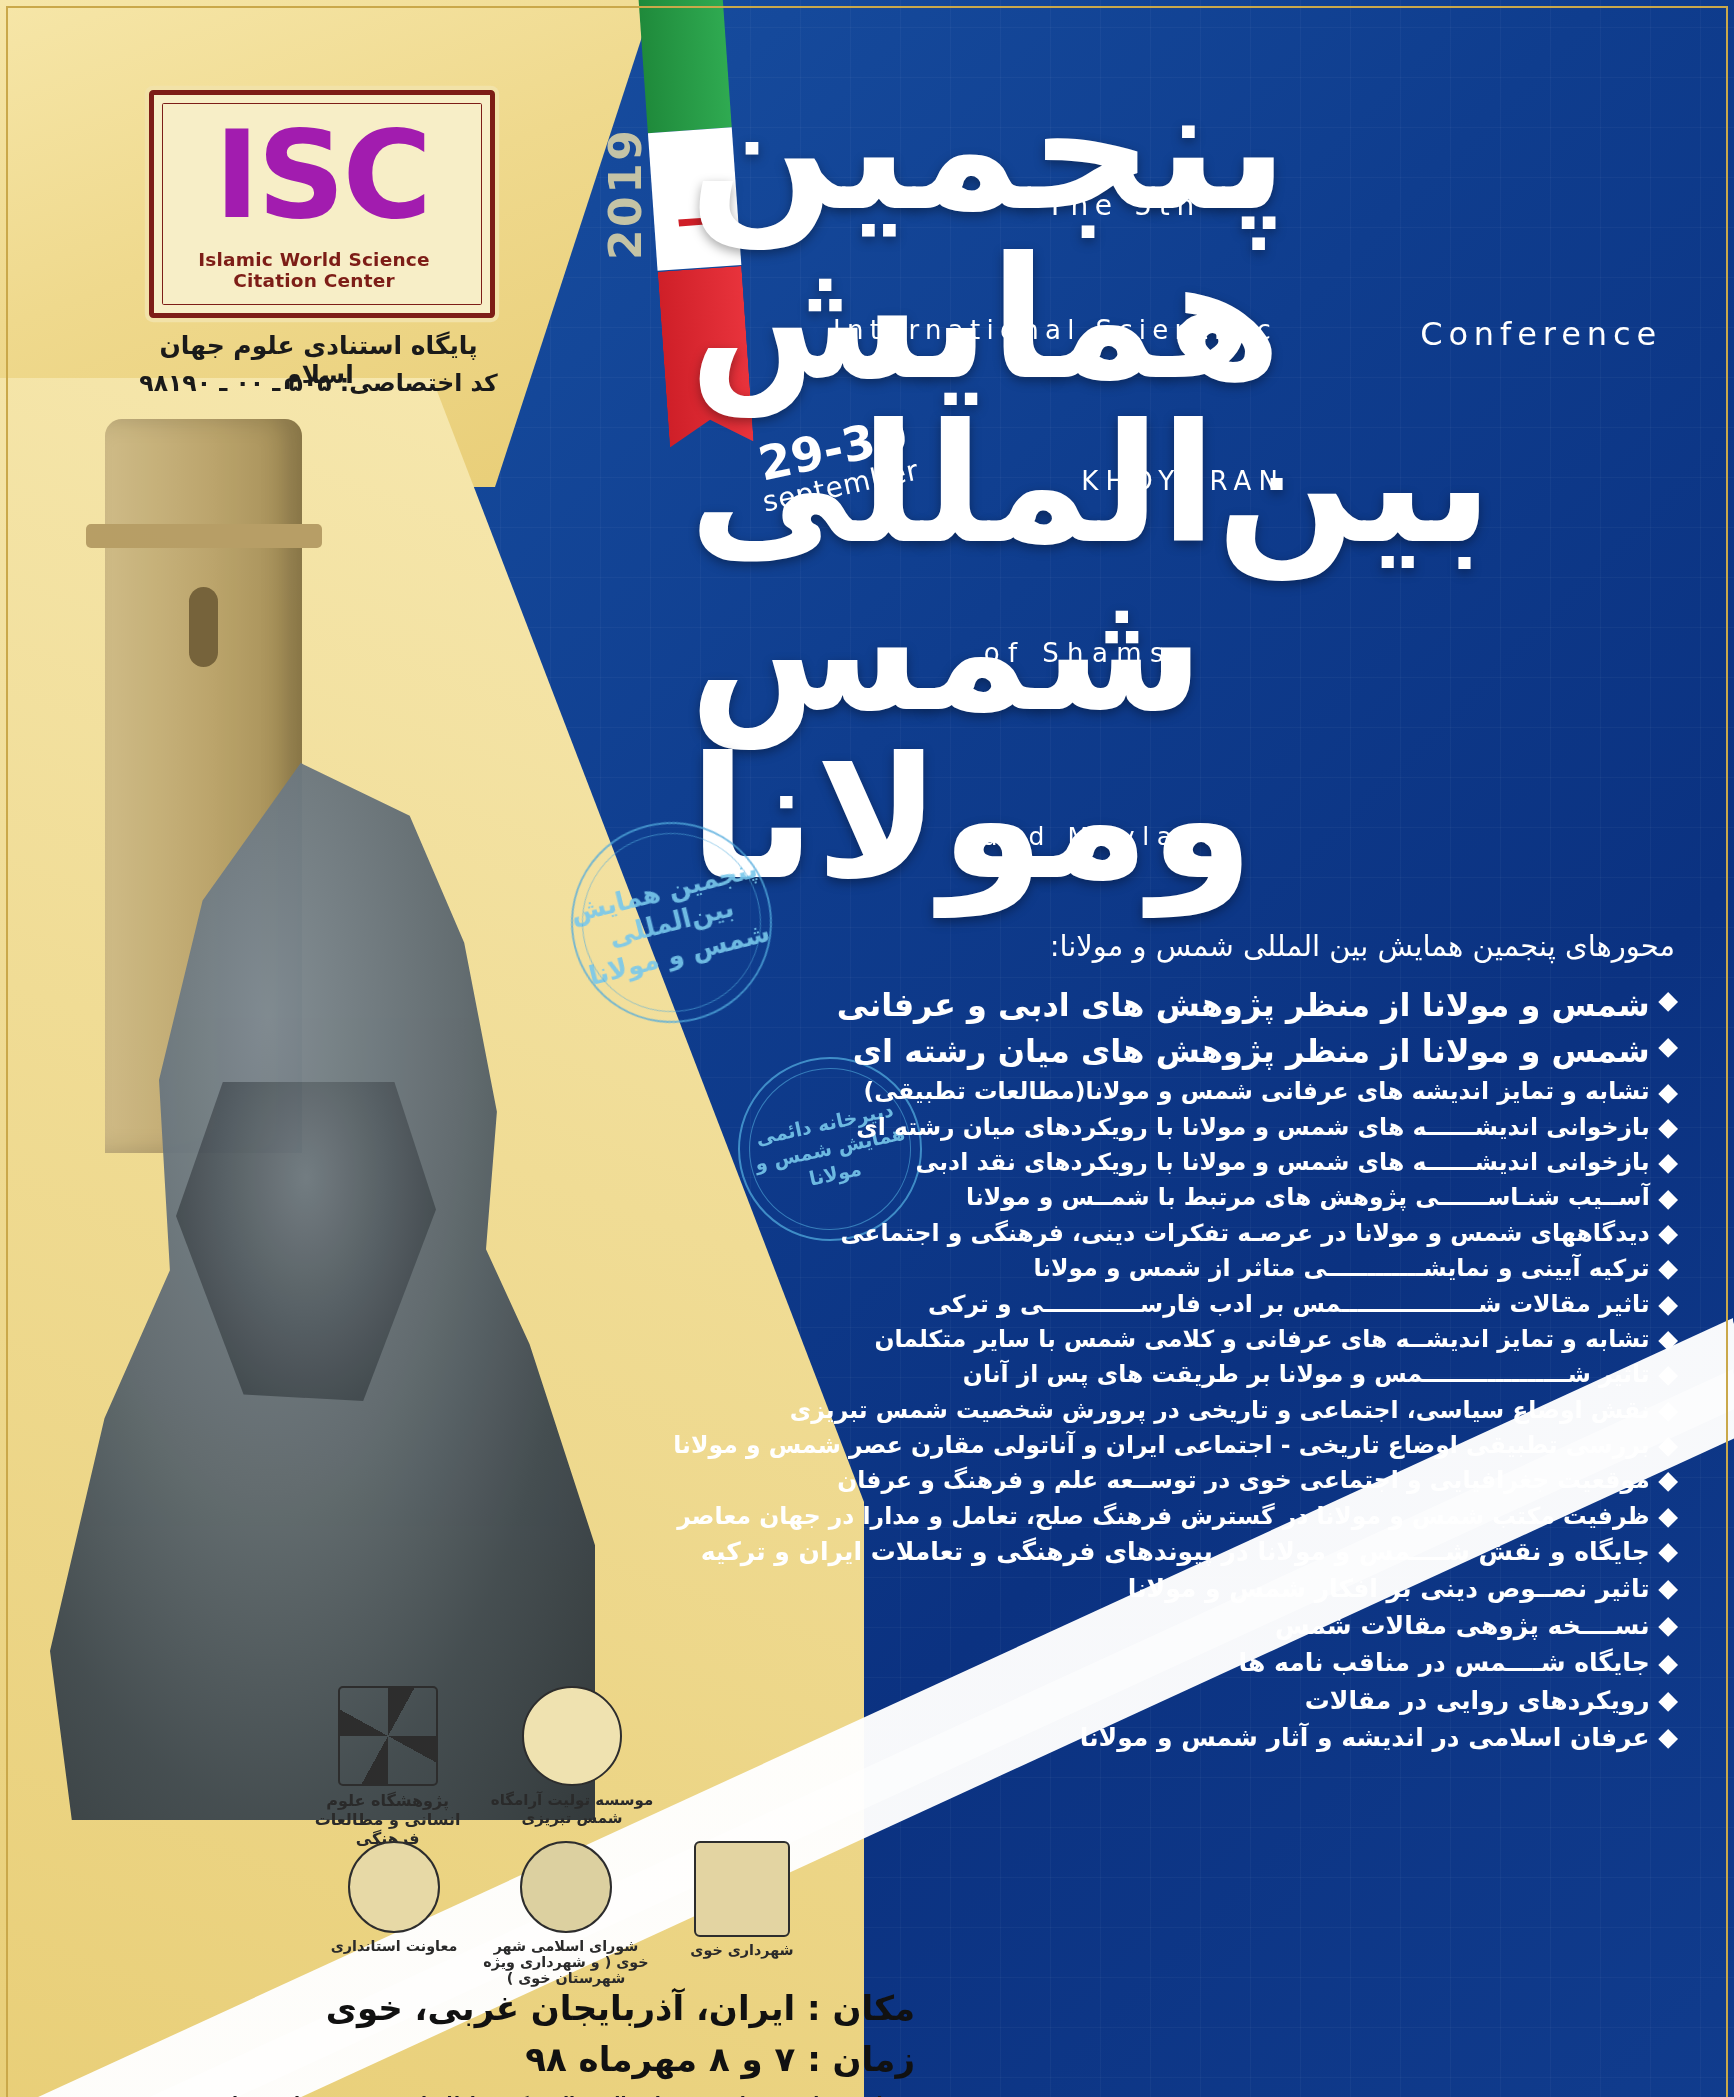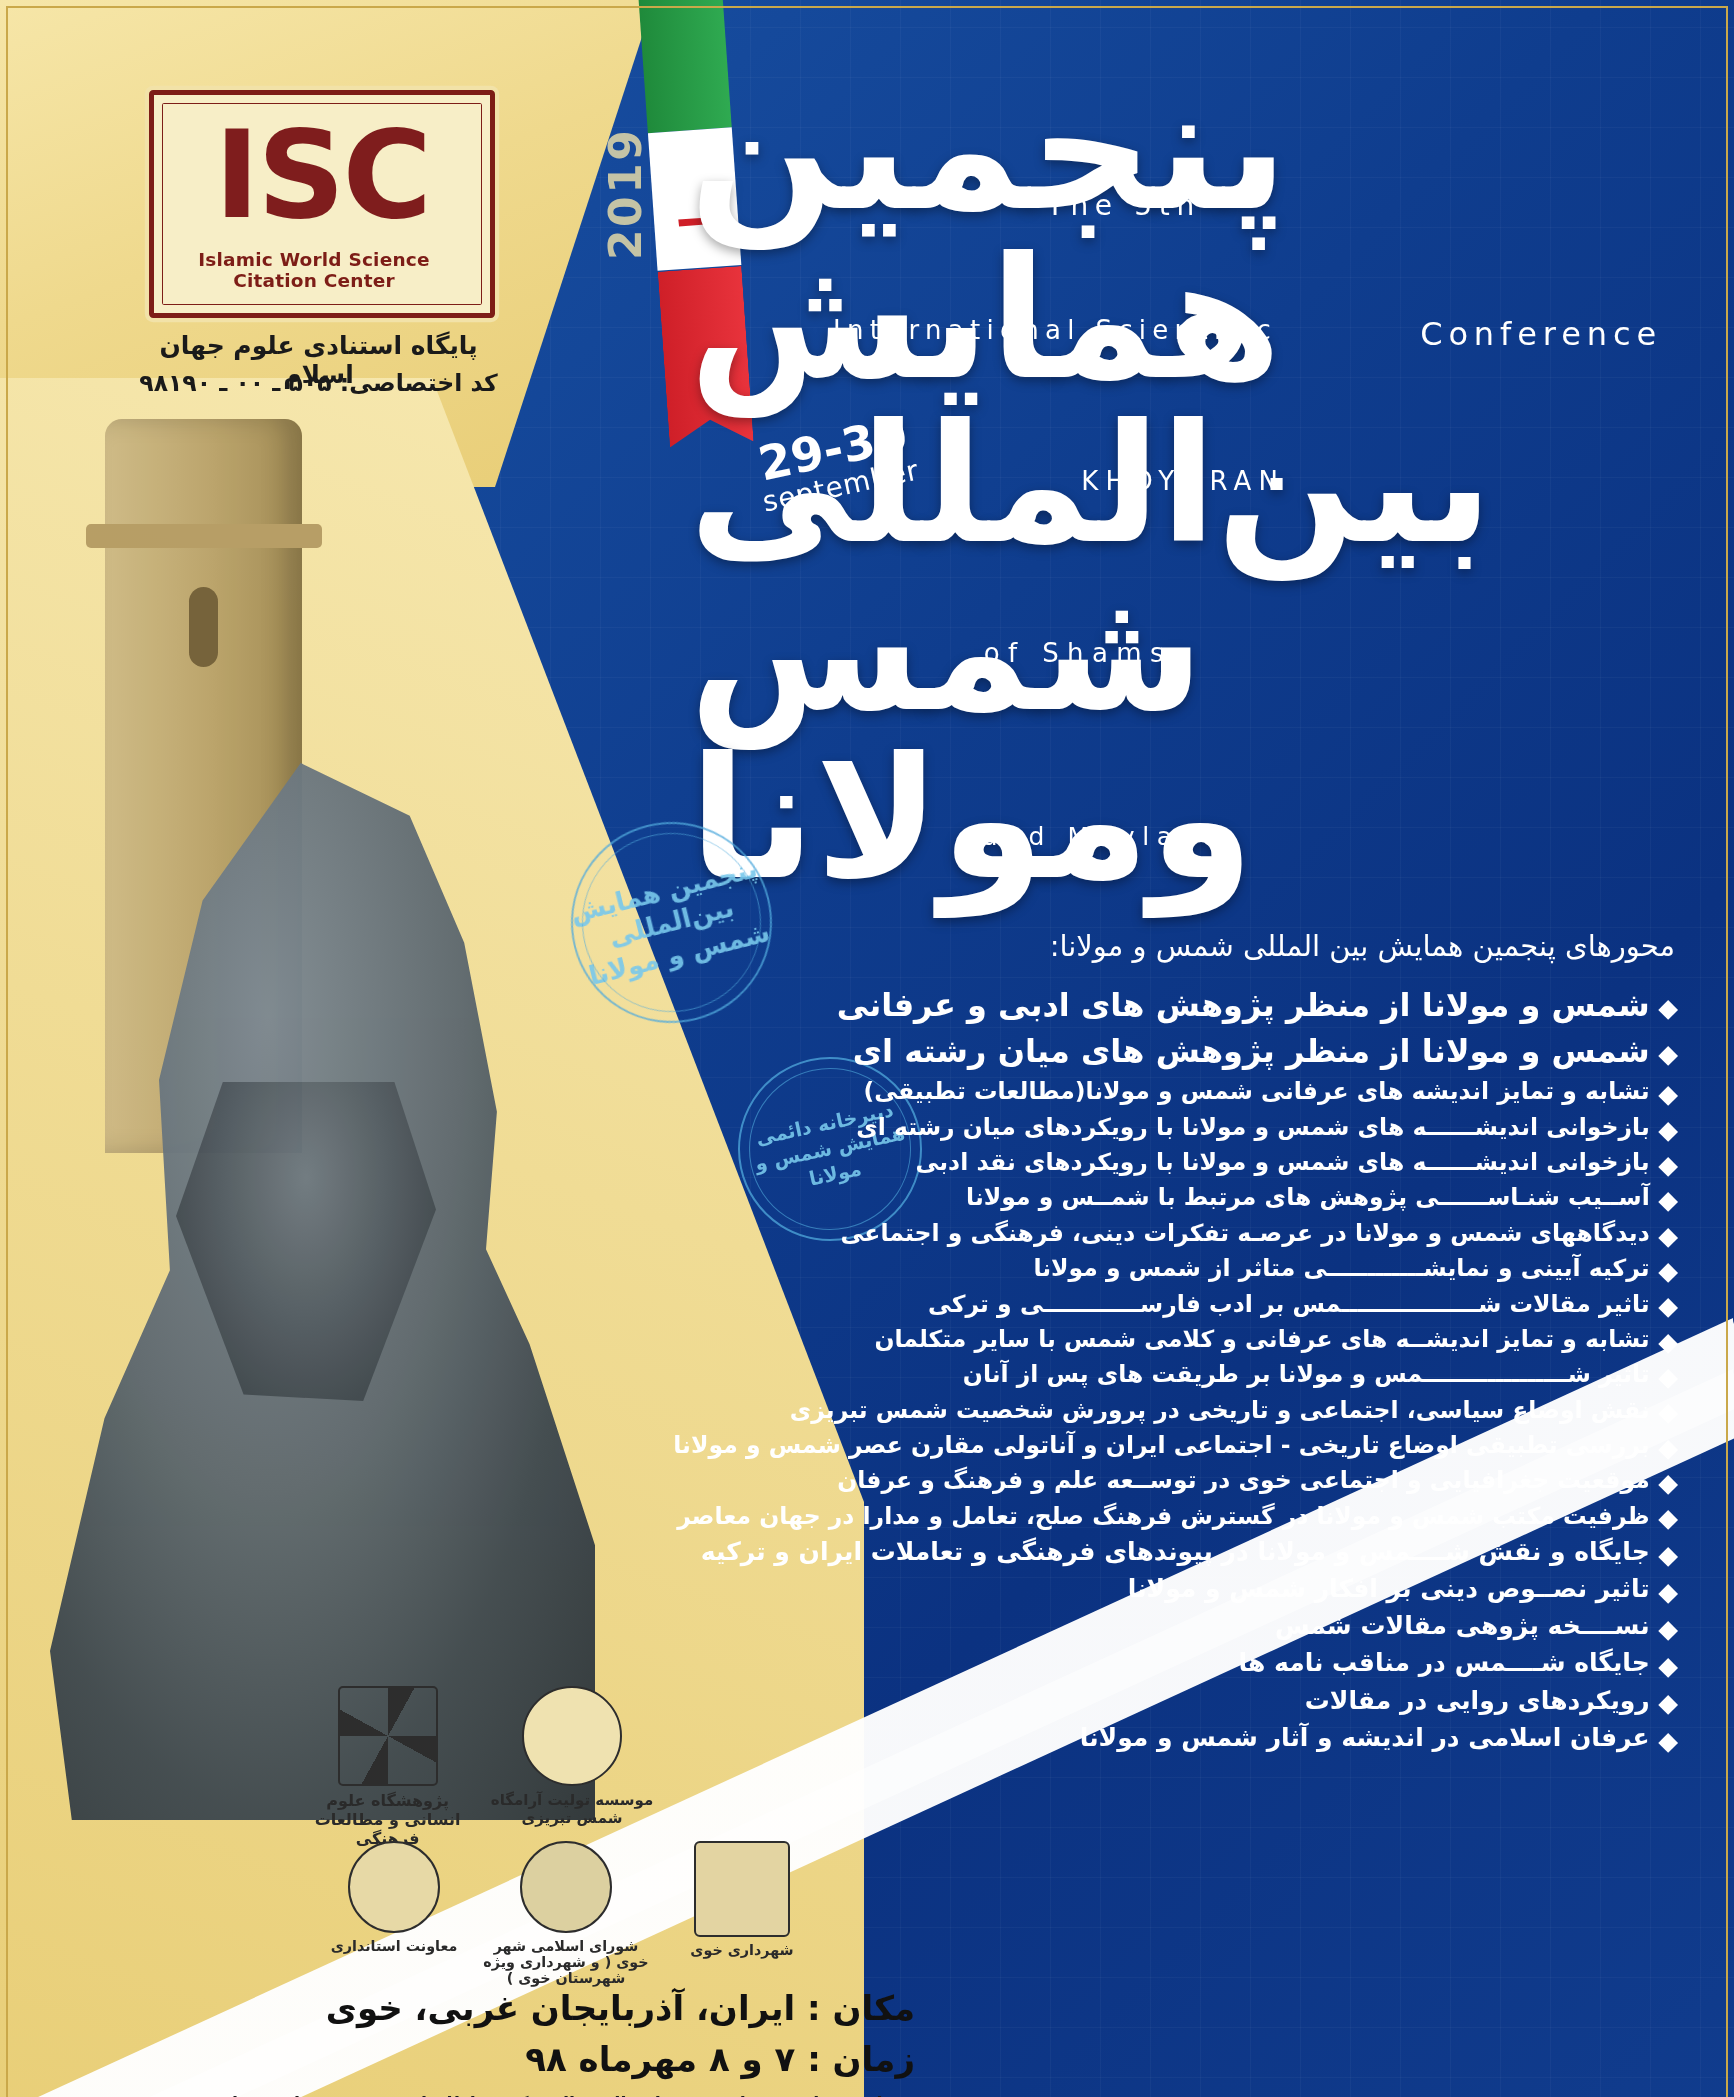--- a/index.html
+++ b/index.html
@@ -78,21 +78,21 @@
 
   
   .isc-box{
     position:absolute;left:149px;top:90px;width:336px;height:218px;
     background:#f7eec7;border:5px solid #7d1d17;border-radius:4.2px;
     box-shadow:0 0 0 4.2px #f2e2a8;
   }
   .isc-inner{position:absolute;inset:7.6px;border:1.7px solid #7d1d17;border-radius:1.7px;}
   .isc-text{
     position:absolute;left:0;right:0;top:17px;text-align:center;
-    font-size:122px;font-weight:bold;color:#7f1d1d;letter-spacing:-2.5px;
+    font-size:122px;font-weight:bold;color:#a21caf;letter-spacing:-2.5px;
     font-family:"DejaVu Sans",sans-serif;line-height:126px;
   }
   .isc-sub{
     position:absolute;left:0;right:16px;bottom:22px;text-align:center;
     font-size:18.5px;font-weight:bold;color:#7d1d17;letter-spacing:0.2px;
     font-family:"DejaVu Sans",sans-serif;
   }
   .isc-fa1{
     position:absolute;left:138px;top:331px;width:361px;text-align:center;
     font-size:25px;color:#1a1a1a;font-weight:bold;direction:rtl;
@@ -167,21 +167,21 @@
     opacity:.9;
   }
 
   
   .axes-title{
     position:absolute;right:59px;top:929px;width:1099px;text-align:right;direction:rtl;
     color:#ffffff;font-size:29px;font-weight:normal;
   }
   .axes{position:absolute;right:59px;top:986px;width:1124px;direction:rtl;}
   .axis{
-    display:flex;align-items:center;justify-content:flex-start;
+    display:flex;align-items:flex-start;justify-content:flex-start;
     color:#ffffff;direction:rtl;margin-bottom:6.7px;text-align:right;
   }
   .axis .dia{
     flex:0 0 auto;width:14.3px;height:14.3px;background:#ffffff;transform:rotate(45deg);
     margin-top:9.2px;margin-left:11px;
   }
   .axis .txt{flex:1 1 auto;font-weight:bold;line-height:1.22;}
   .axis.big .txt{font-size:32px;}
   .axis.mid .txt{font-size:25px;}
   .axis.sm .txt{font-size:23.5px;}

